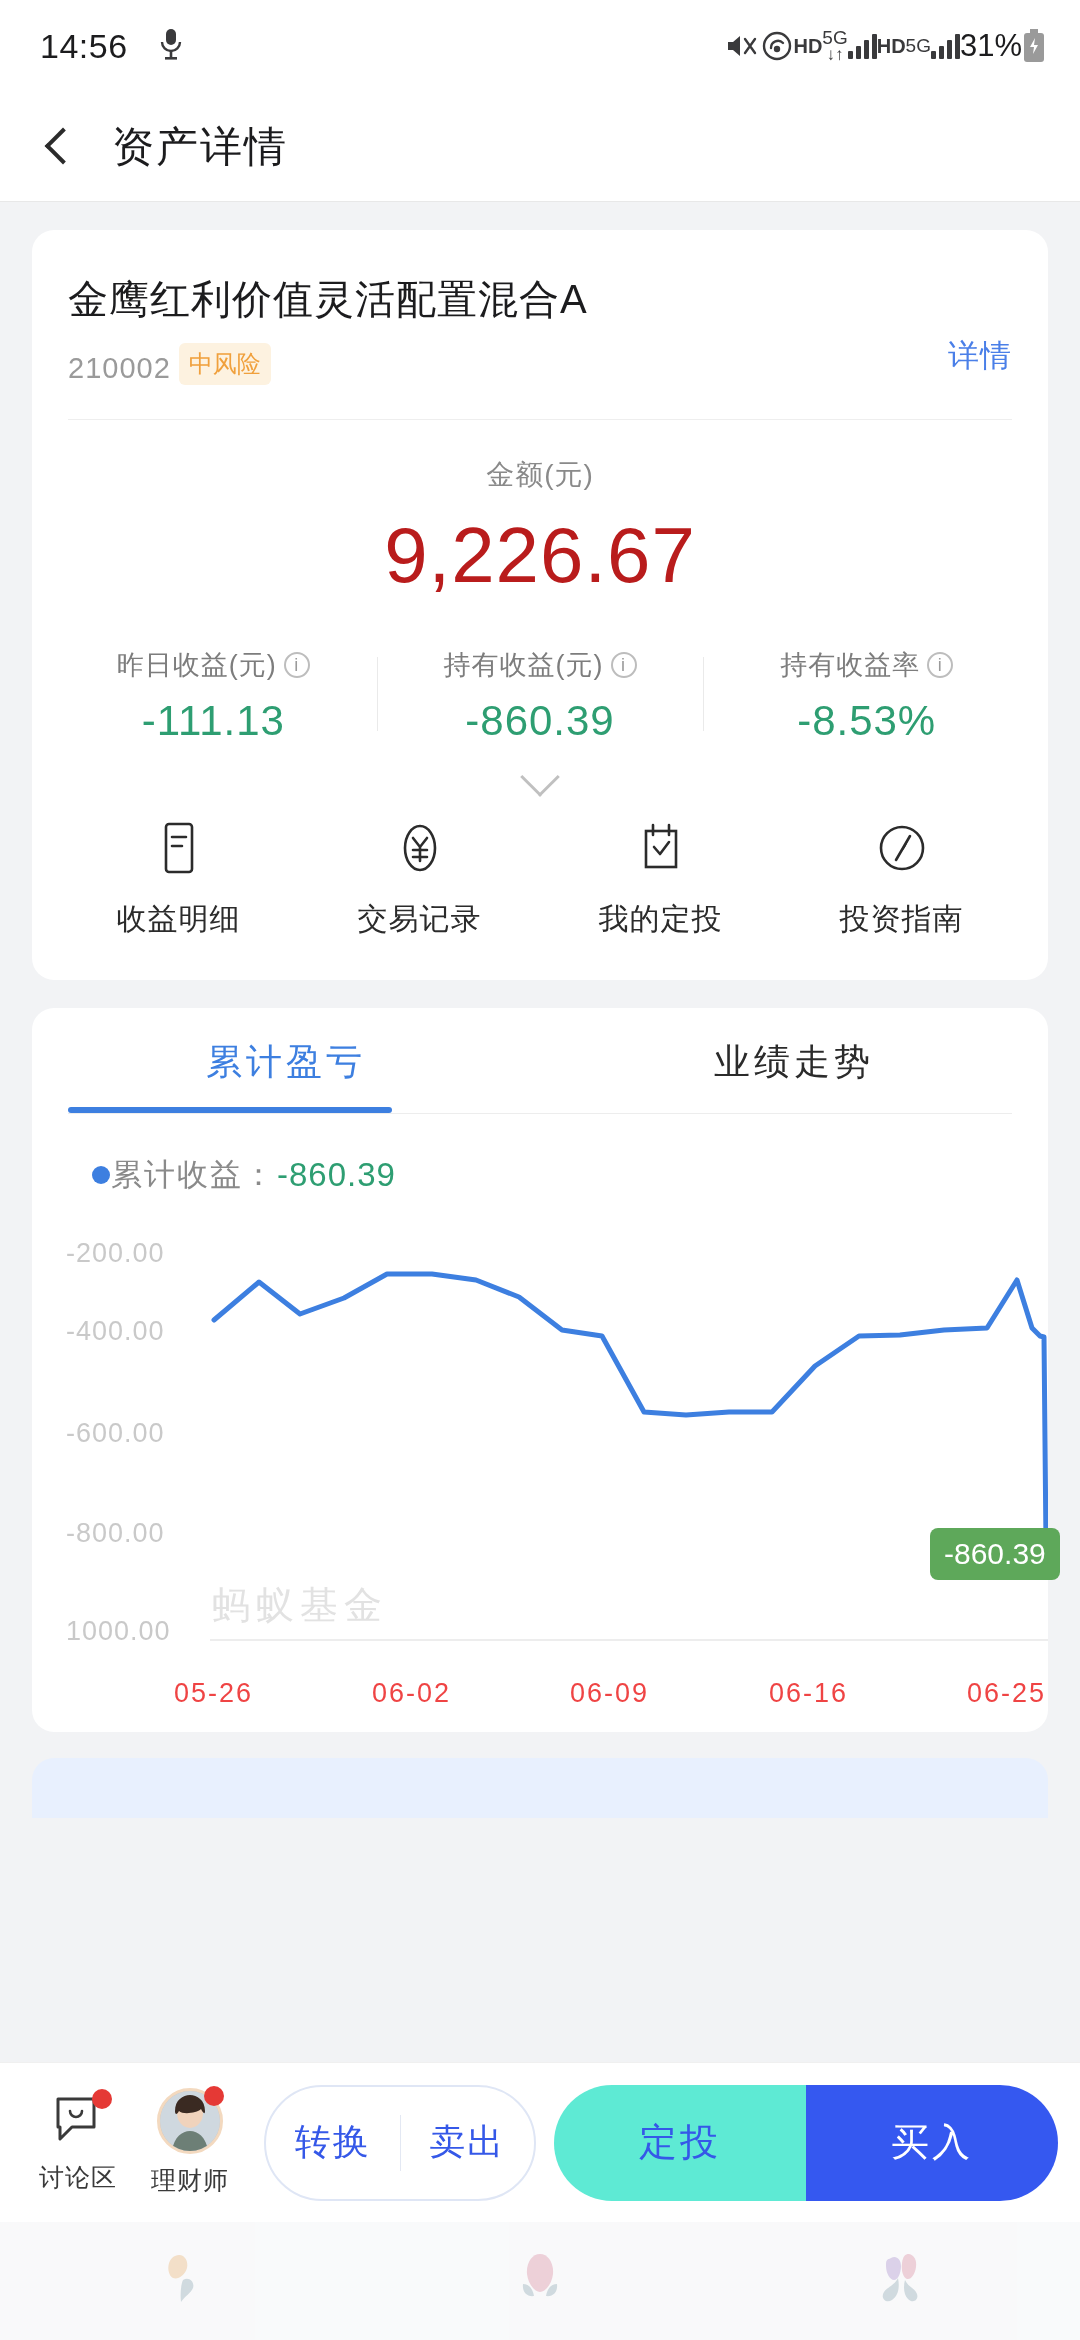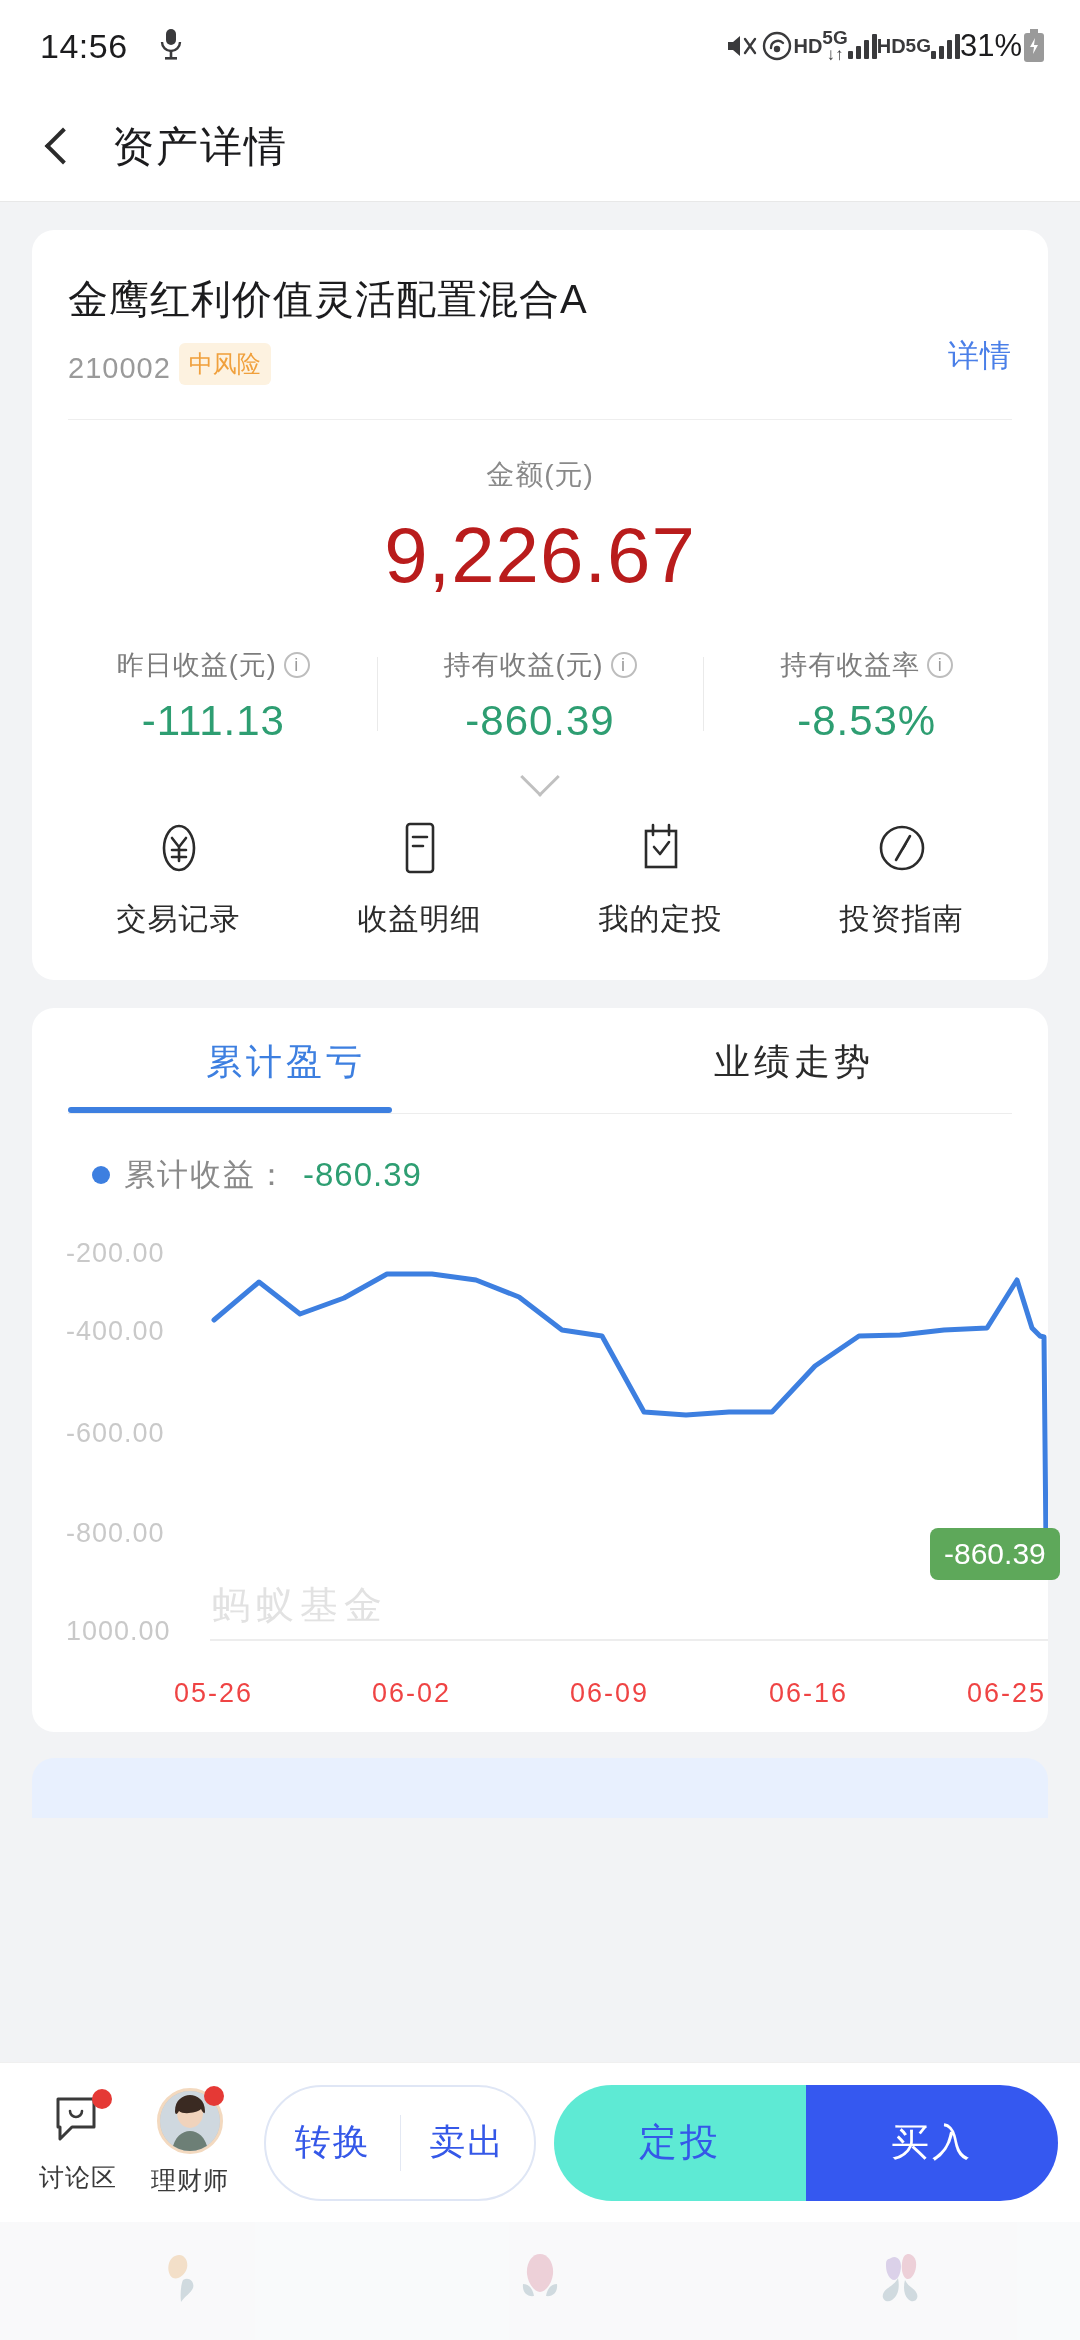--- a/index.html
+++ b/index.html
@@ -16,21 +16,21 @@
     height: 92px; background: #ffffff;
     display: flex; align-items: center; justify-content: space-between;
     padding: 0 34px 0 40px;
   }
   .sb-left { display: flex; align-items: flex-start; gap: 30px; }
   .sb-time { font-size: 34px; color: #1c1c1e; letter-spacing: 0.5px; }
   .sb-right { display: flex; align-items: center; }
   .sb-ico { color: #3a3a3c; display: flex; align-items: center; }
   .sb-text { font-size: 20px; font-weight: bold; color: #3a3a3c; }
   .sb-5g { display: flex; flex-direction: column; align-items: center; line-height: 0.95; }
-  .sb-5g .g { font-size: 19px; font-weight: bold; color: #3a3a3c; }
+  .sb-5g .g { font-size: 19px; font-weight: normal; color: #3a3a3c; }
   .sb-5g .ar { font-size: 17px; color: #3a3a3c; }
   .bars { display: flex; align-items: flex-end; gap: 3px; height: 26px; }
   .bars i { width: 5px; background: #3a3a3c; display: block; border-radius: 1px; }
   .bars i:nth-child(1){height:8px}.bars i:nth-child(2){height:13px}
   .bars i:nth-child(3){height:19px}.bars i:nth-child(4){height:25px}
   .sb-batt { font-size: 31px; color: #1c1c1e; }
 
   
   .navbar {
     height: 110px; background: #ffffff;
@@ -100,21 +100,21 @@
 
   
   .chart-card { margin-top: 28px; padding-bottom: 22px; }
   .tabs { display: flex; position: relative; padding-top: 30px; }
   .tab { flex: 1; text-align: center; font-size: 36px; letter-spacing: 4px; padding-bottom: 26px; }
   .tab.active { color: #3d7fe0; }
   .tab.idle { color: #2b2b2b; }
   .tabs-underline { position: absolute; bottom: 0; left: 36px; width: 324px; height: 6px; background: #3d7fe0; border-radius: 3px; }
   .tabs-base { height: 1px; background: #ededed; margin: 0 36px; }
 
-  .legend { display: flex; align-items: center; gap: 14px; padding: 40px 0 0 60px; }
+  .legend { display: flex; align-items: center; gap: 1px; padding: 40px 0 0 60px; }
   .legend-dot { width: 18px; height: 18px; border-radius: 50%; background: #3d7fe0; }
   .legend-label { font-size: 31px; color: #8a8a8a; letter-spacing: 2px; }
   .legend-value { font-size: 33px; color: #2e9e72; letter-spacing: 1px; }
 
   .plot { position: relative; height: 470px; margin: 44px 0 0 0; }
   .plot svg { position: absolute; left: 0; top: 0; }
   .ylab {
     position: absolute; left: 34px; font-size: 27px; color: #c9c9c9; letter-spacing: 1px;
   }
   .xlab { position: absolute; font-size: 27px; color: #ef4444; letter-spacing: 2px; top: 438px; }
@@ -280,34 +280,34 @@
     </div>
 
     <div class="expand-chev">
         <span></span>
       </div>
 
     <div class="quick">
       <div class="quick-item">
         <span>
           <svg width="50" height="54" viewBox="0 0 50 54">
+              <rect x="12" y="3" width="26" height="48" rx="3" stroke="#2b2b2b" stroke-width="2.6" fill="none"></rect>
+              <path d="M18 16h14M18 25h10" stroke="#2b2b2b" stroke-width="2.6" stroke-linecap="round"></path>
+            </svg>
+        </span>
+        <span class="quick-label">收益明细</span>
+      </div>
+      <div class="quick-item">
+        <span>
+          <svg width="50" height="54" viewBox="0 0 50 54">
               <ellipse cx="25" cy="27" rx="15" ry="22" stroke="#2b2b2b" stroke-width="2.6" fill="none"></ellipse>
               <path d="M18 17l7 9 7-9M18 29h14M18 36h14M25 26v14" stroke="#2b2b2b" stroke-width="2.6" stroke-linecap="round" fill="none"></path>
             </svg>
         </span>
         <span class="quick-label">交易记录</span>
-      </div>
-      <div class="quick-item">
-        <span>
-          <svg width="50" height="54" viewBox="0 0 50 54">
-              <rect x="12" y="3" width="26" height="48" rx="3" stroke="#2b2b2b" stroke-width="2.6" fill="none"></rect>
-              <path d="M18 16h14M18 25h10" stroke="#2b2b2b" stroke-width="2.6" stroke-linecap="round"></path>
-            </svg>
-        </span>
-        <span class="quick-label">收益明细</span>
       </div>
       <div class="quick-item">
         <span>
           <svg width="50" height="54" viewBox="0 0 50 54">
               <rect x="10" y="10" width="30" height="36" stroke="#2b2b2b" stroke-width="2.6" fill="none"></rect>
               <path d="M17 4v10M33 4v10" stroke="#2b2b2b" stroke-width="2.6" stroke-linecap="round"></path>
               <path d="M18 26l6 7 9-12" stroke="#2b2b2b" stroke-width="2.6" fill="none" stroke-linecap="round" stroke-linejoin="round"></path>
             </svg>
         </span>
         <span class="quick-label">我的定投</span>

